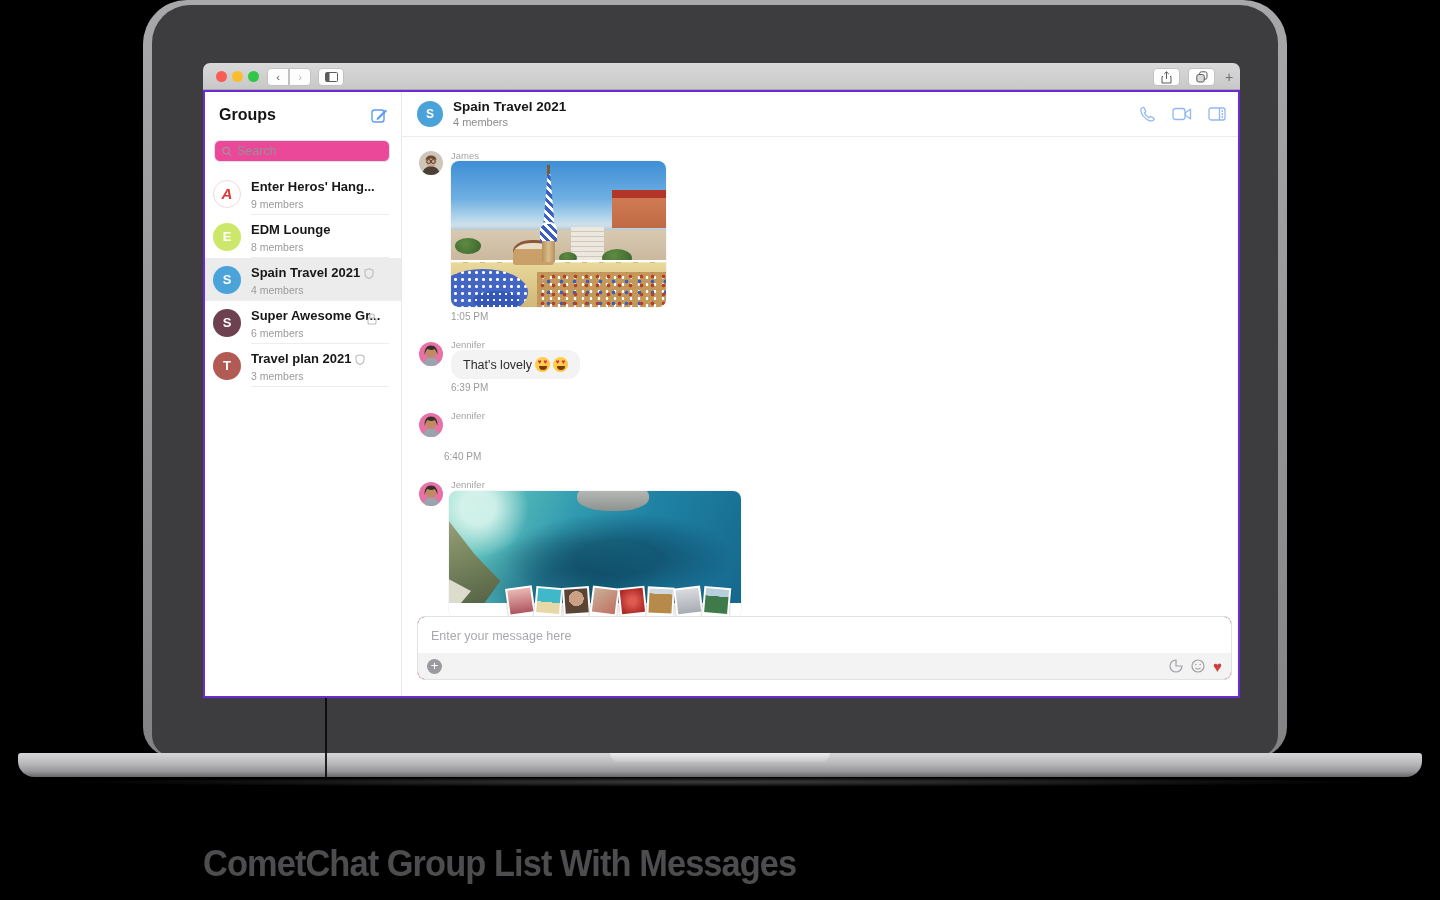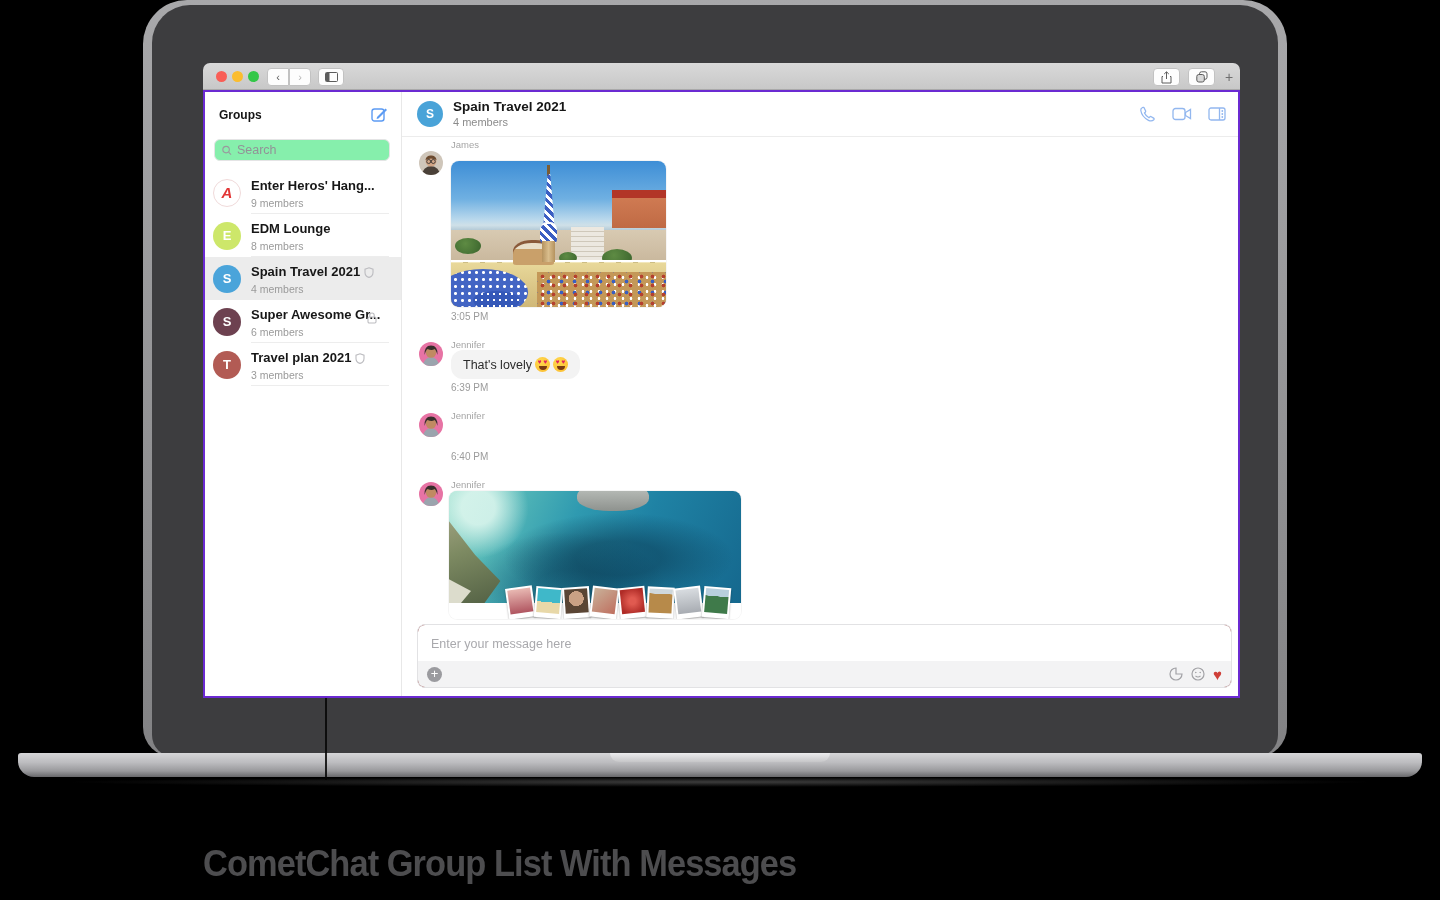--- a/index.html
+++ b/index.html
@@ -39,22 +39,22 @@
                  font-size:14px; display:flex; align-items:center; justify-content:center; }
 
   
   #app { position:absolute; left:0; top:27px; width:1037px; height:608px; background:#fff;
          border:2px solid #6b2ad2; display:flex; }
 
   
   #sidebar { width:197px; border-right:1px solid #e8e8e8; position:relative; flex:none; }
   #sidebar-header { display:flex; align-items:center; justify-content:space-between;
                     padding:14px 13px 10px 14px; }
-  #sidebar-title { font-size:12px; font-weight:700; color:#141414; }
-  #search-box { margin:6px 11px 10px 9px; height:22px; background:#86efac; border:1px solid #e4e4e5;
+  #sidebar-title { font-size:16px; font-weight:700; color:#141414; }
+  #search-box { margin:6px 11px 10px 9px; height:22px; background:#ec4899; border:1px solid #e4e4e5;
                 border-radius:6px; display:flex; align-items:center; padding:0 7px; gap:5px; }
   #search-box input { border:none; outline:none; background:transparent; width:100%;
                       font-size:12.5px; color:#333;
                       font-family:"Liberation Sans","DejaVu Sans",sans-serif; }
   #search-box input::placeholder { color:#929297; }
   .grp-row { position:relative; height:43px; display:flex; align-items:center; padding-left:8px; gap:10px; }
   .grp-row.selected { background:#ececec; }
   .grp-avatar { width:28px; height:28px; border-radius:50%; flex:none; display:flex;
                 align-items:center; justify-content:center; color:#fff; font-weight:700; font-size:13px; }
   .grp-avatar.avengers { background:#fff; border:1px solid #f0dada; color:#e23636;
@@ -170,21 +170,21 @@
   .p1{transform:rotate(-8deg)}  .p1>div{background:linear-gradient(180deg,#e8b8b2,#b05560)}
   .p2{transform:rotate(5deg)}   .p2>div{background:linear-gradient(180deg,#3fb8c9 55%,#e8d8a8 55%)}
   .p3{transform:rotate(-4deg)}  .p3>div{background:radial-gradient(circle at 50% 40%,#caa184 40%,#5a4534 41%)}
   .p4{transform:rotate(7deg)}   .p4>div{background:linear-gradient(135deg,#c9b29a,#bf6f5f)}
   .p5{transform:rotate(-6deg)}  .p5>div{background:radial-gradient(circle,#e05a50 20%,#b02c27 80%)}
   .p6{transform:rotate(3deg)}   .p6>div{background:linear-gradient(180deg,#cfd8dd 20%,#b78a4a 21%)}
   .p7{transform:rotate(-7deg)}  .p7>div{background:linear-gradient(180deg,#d8dce0,#a8acb2)}
   .p8{transform:rotate(5deg)}   .p8>div{background:linear-gradient(180deg,#b8cfdd 30%,#3f7a4a 31%)}
 
   
-  #composer { position:absolute; left:15px; right:6px; bottom:8px; height:64px;
+  #composer { position:absolute; left:15px; right:6px; bottom:16px; height:64px;
               border:1px solid #e2e2e4; border-radius:8px; background:#7f1d1d; overflow:hidden; }
   #composer-input { width:100%; height:38px; border:none; outline:none; padding:0 13px;
                     font-size:12.5px; color:#333;
                     font-family:"Liberation Sans","DejaVu Sans",sans-serif; }
   #composer-input::placeholder { color:#a9a9ad; }
   #composer-bar { position:absolute; left:0; right:0; bottom:0; height:26px; background:#f3f3f4;
                   display:flex; align-items:center; padding:0 9px; }
   #plus-btn { width:15px; height:15px; border-radius:50%; background:#9b9b9f; color:#fff;
               font-size:13px; line-height:14px; text-align:center; font-weight:400; }
   #composer-right { margin-left:auto; display:flex; align-items:center; gap:8px; color:#a2a2a6; }
@@ -346,21 +346,21 @@
               <circle cx="14.3" cy="4" r="0.9" fill="#92b7ef"></circle>
                 <circle cx="14.3" cy="7" r="0.9" fill="#92b7ef"></circle>
                 <circle cx="14.3" cy="10" r="0.9" fill="#92b7ef"></circle>
             </svg>
           </span>
         </span>
       </div>
 
       <div id="chat-body">
 
-        <div class="abs msg-name" style="left:49px; top:2px;">James</div>
+        <div class="abs msg-name" style="left:49px; top:13px;">James</div>
         <div class="msg-avatar av-james" style="left:17px; top:14px;">
           <svg width="24" height="24" viewBox="0 0 24 24">
             <circle cx="12" cy="24" r="9" fill="#4a4038"></circle>
             <circle cx="12" cy="10" r="5.5" fill="#d2a687"></circle>
             <path d="M6.5 9 Q7 4.5 12 4.5 Q17 4.5 17.5 9 Q14 7.5 12 7.5 Q10 7.5 6.5 9 Z" fill="#6b4a2f"></path>
             <circle cx="9.7" cy="10.5" r="2" fill="none" stroke="#2b2b2b" stroke-width="0.8"></circle>
             <circle cx="14.3" cy="10.5" r="2" fill="none" stroke="#2b2b2b" stroke-width="0.8"></circle>
             <path d="M11.7 10.3 h0.6" stroke="#2b2b2b" stroke-width="0.8"></path>
           </svg>
         </div>
@@ -376,21 +376,21 @@
           <div class="bcn-terrace"></div>
           <div class="bcn-house"></div>
           <div class="bcn-finial"></div>
           <div class="bcn-spire"></div>
           <div class="bcn-bulb"></div>
           <div class="bcn-column"></div>
           <div class="bcn-mosaic-l"></div>
           <div class="bcn-speckle-r"></div>
           <div class="bcn-mosaic-b"></div>
         </div>
-        <div class="abs msg-time" style="left:49px; top:174px;">3:05 PM</div>
+        <div class="abs msg-time" style="left:49px; top:174px;">1:05 PM</div>
 
         <div class="abs msg-name" style="left:49px; top:202px;">Jennifer</div>
         <div class="msg-avatar av-jenn" style="left:17px; top:205px;">
           <svg width="24" height="24" viewBox="0 0 24 24">
             <path d="M4 24 a8 9 0 0 1 16 0 Z" fill="#9aa4ad"></path>
             <circle cx="12" cy="10.5" r="5.2" fill="#c08a62"></circle>
             <path d="M5.5 13 Q5 3.5 12 3.5 Q19 3.5 18.5 13 Q17 8 15.5 7 Q13 9 8.5 7 Q7 8 5.5 13 Z" fill="#382e2b"></path>
           </svg>
         </div>
         <div class="abs" style="left:49px; top:213px;">
@@ -399,21 +399,21 @@
         <div class="abs msg-time" style="left:49px; top:245px;">6:39 PM</div>
 
         <div class="abs msg-name" style="left:49px; top:273px;">Jennifer</div>
         <div class="msg-avatar av-jenn" style="left:17px; top:276px;">
           <svg width="24" height="24" viewBox="0 0 24 24">
             <path d="M4 24 a8 9 0 0 1 16 0 Z" fill="#9aa4ad"></path>
             <circle cx="12" cy="10.5" r="5.2" fill="#c08a62"></circle>
             <path d="M5.5 13 Q5 3.5 12 3.5 Q19 3.5 18.5 13 Q17 8 15.5 7 Q13 9 8.5 7 Q7 8 5.5 13 Z" fill="#382e2b"></path>
           </svg>
         </div>
-        <div class="abs msg-time" style="left:49px; top:314px;">6:40 PM</div>
+        <div class="abs msg-time" style="left:42px; top:314px;">6:40 PM</div>
 
         <div class="abs msg-name" style="left:49px; top:342px;">Jennifer</div>
         <div class="msg-avatar av-jenn" style="left:17px; top:345px;">
           <svg width="24" height="24" viewBox="0 0 24 24">
             <path d="M4 24 a8 9 0 0 1 16 0 Z" fill="#9aa4ad"></path>
             <circle cx="12" cy="10.5" r="5.2" fill="#c08a62"></circle>
             <path d="M5.5 13 Q5 3.5 12 3.5 Q19 3.5 18.5 13 Q17 8 15.5 7 Q13 9 8.5 7 Q7 8 5.5 13 Z" fill="#382e2b"></path>
           </svg>
         </div>
         <div class="img-card" id="scene-sea">

